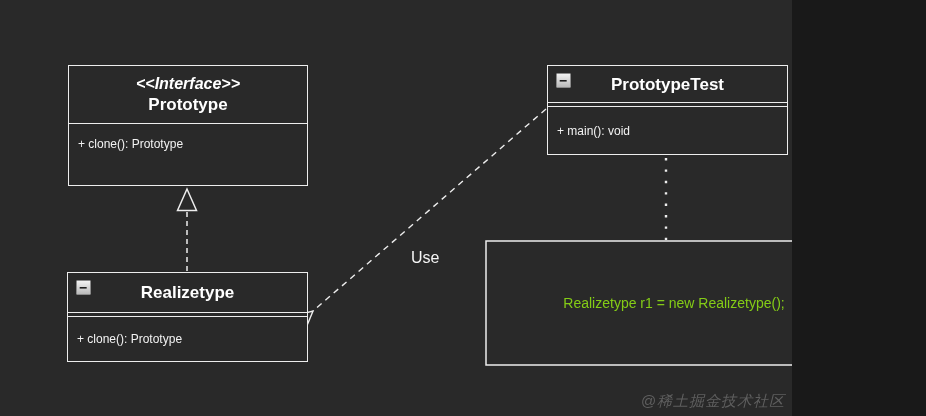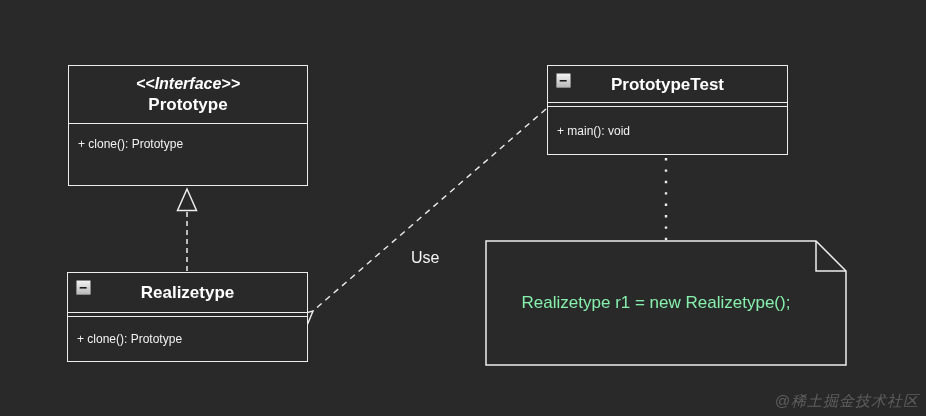--- a/index.html
+++ b/index.html
@@ -1,18 +1,18 @@
 <!DOCTYPE html>
 <html><head>
 <meta charset="utf-8">
 <style>
   html,body{margin:0;padding:0;background:#191919;}
   .canvas{
     position:relative;
-    width:926px;height:416px;
+    width:792px;height:416px;
     background:#292929;
     overflow:hidden;
     font-family:"Liberation Sans", sans-serif;
     color:#f2f2f2;
   }
   
   svg.wires{position:absolute;left:0;top:0;z-index:1;}
 
   
   .uml-box{
@@ -43,23 +43,23 @@
     position:absolute;left:8px;top:7px;
     width:15px;height:15px;box-sizing:border-box;
     background:linear-gradient(#f2f2f2,#b9b9b9);
     border:1px solid #8a8a8a;border-radius:1px;
     color:#111;font-size:13px;font-weight:bold;line-height:11px;
     text-align:center;cursor:pointer;padding:0;
     font-family:"DejaVu Sans Mono",monospace;
   }
   
   .note-text{
-    position:absolute;left:476px;top:241px;width:360px;height:124px;
+    position:absolute;left:494px;top:241px;width:360px;height:124px;
     display:flex;flex-direction:column;align-items:center;justify-content:center;
-    font-size:17px;line-height:22px;color:#86efac;text-align:center;
+    font-size:14px;line-height:22px;color:#84cc16;text-align:center;
     z-index:2;
   }
   
   .edge-label{
     position:absolute;left:411px;top:205px;
     font-size:16px;color:#f5f5f5;z-index:2;margin-top:44px;
   }
   
   .watermark{
     position:absolute;right:7px;bottom:5px;

